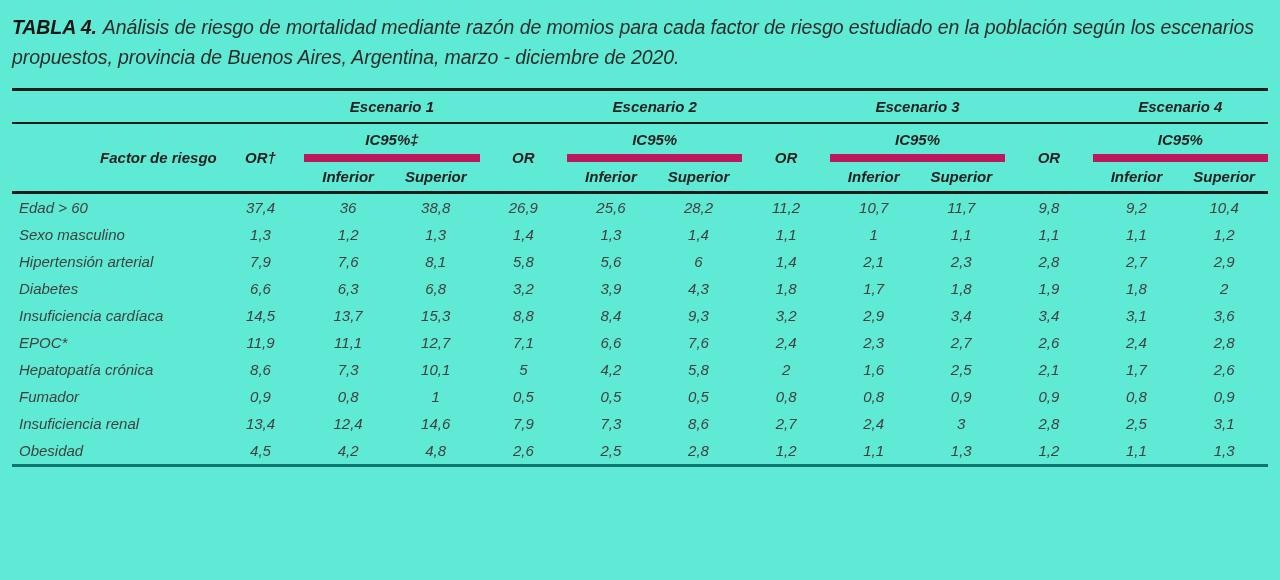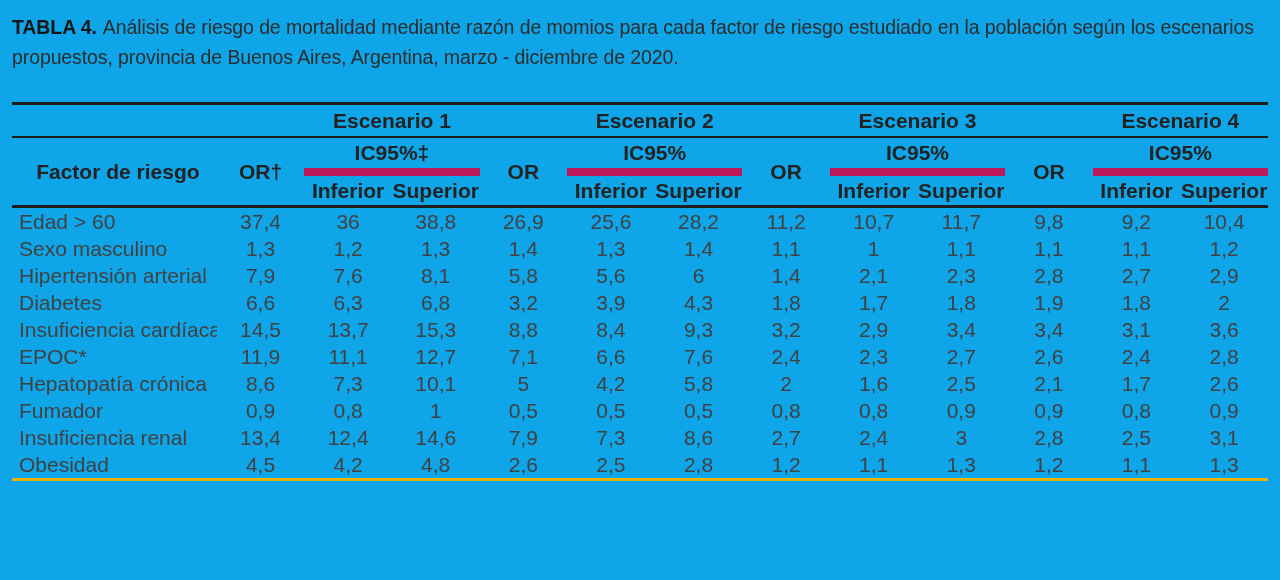--- a/index.html
+++ b/index.html
@@ -6,50 +6,51 @@
     margin: 0;
     padding: 0;
     background: #ffffff;
     font-family: "Liberation Sans", sans-serif;
   }
   .page {
     width: 1280px;
     height: 580px;
     box-sizing: border-box;
     padding: 8px 12px 0 12px;
-    background: #0ea5e9;
+    background: #5eead4;
     overflow: hidden;
+    font-style: italic;
   }
   
   .title {
     font-size: 19.5px;
     line-height: 30px;
     color: #2d2d2d;
     letter-spacing: -0.1px;
     margin: 4px 0 0 0;
   }
   .title b {
     color: #161616;
     font-weight: bold;
     padding-right: 6px;
   }
   
   table.momios {
     width: 100%;
-    margin-top: 30px;
+    margin-top: 16px;
     border-collapse: collapse;
     table-layout: fixed;
     border-top: 3px solid #1c1c1c;
-    font-size: 21px;
+    font-size: 15px;
   }
   table.momios col.c-factor { width: 16.3%; }
   table.momios col.c-num { width: 6.975%; }
 
   thead { border-bottom: 3px solid #1c1c1c; }
-  tbody { border-bottom: 3px solid #eab308; }
+  tbody { border-bottom: 3px solid #0f766e; }
 
   th, td {
     padding: 0;
     text-align: center;
     font-weight: normal;
     white-space: nowrap;
     overflow: hidden;
   }
   
   tr.r-scen td {
@@ -74,21 +75,21 @@
     color: #222222;
     vertical-align: middle;
     text-align: center;
   }
   th.h-or, th.h-factor {
     font-weight: bold;
     color: #222222;
     vertical-align: middle;
   }
   th.h-factor {
-    text-align: center;
+    text-align: right;
     padding-left: 7px;
   }
   
   tbody td {
     height: 27px;
     color: #414141;
     vertical-align: middle;
   }
   tbody td.factor {
     text-align: left;

